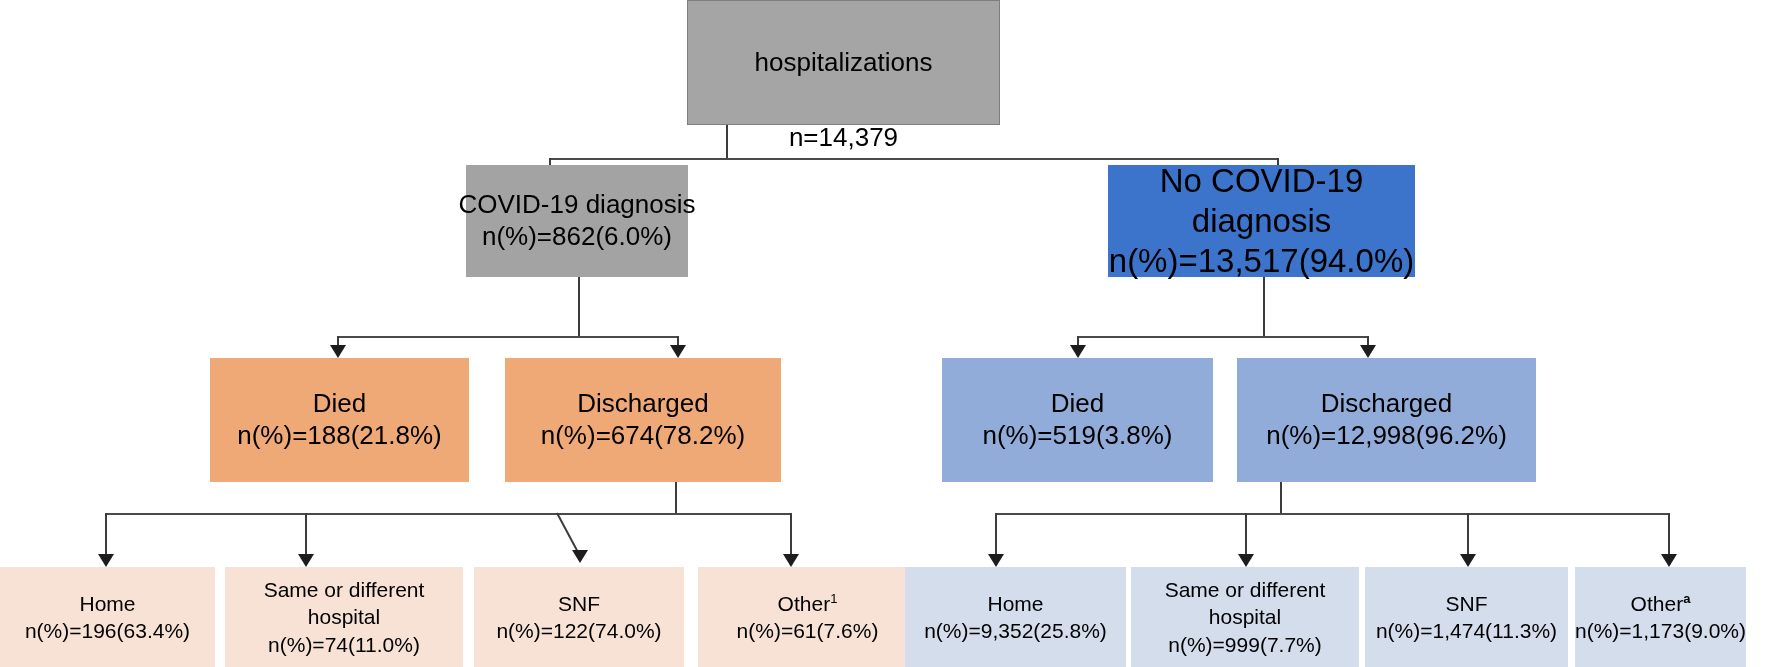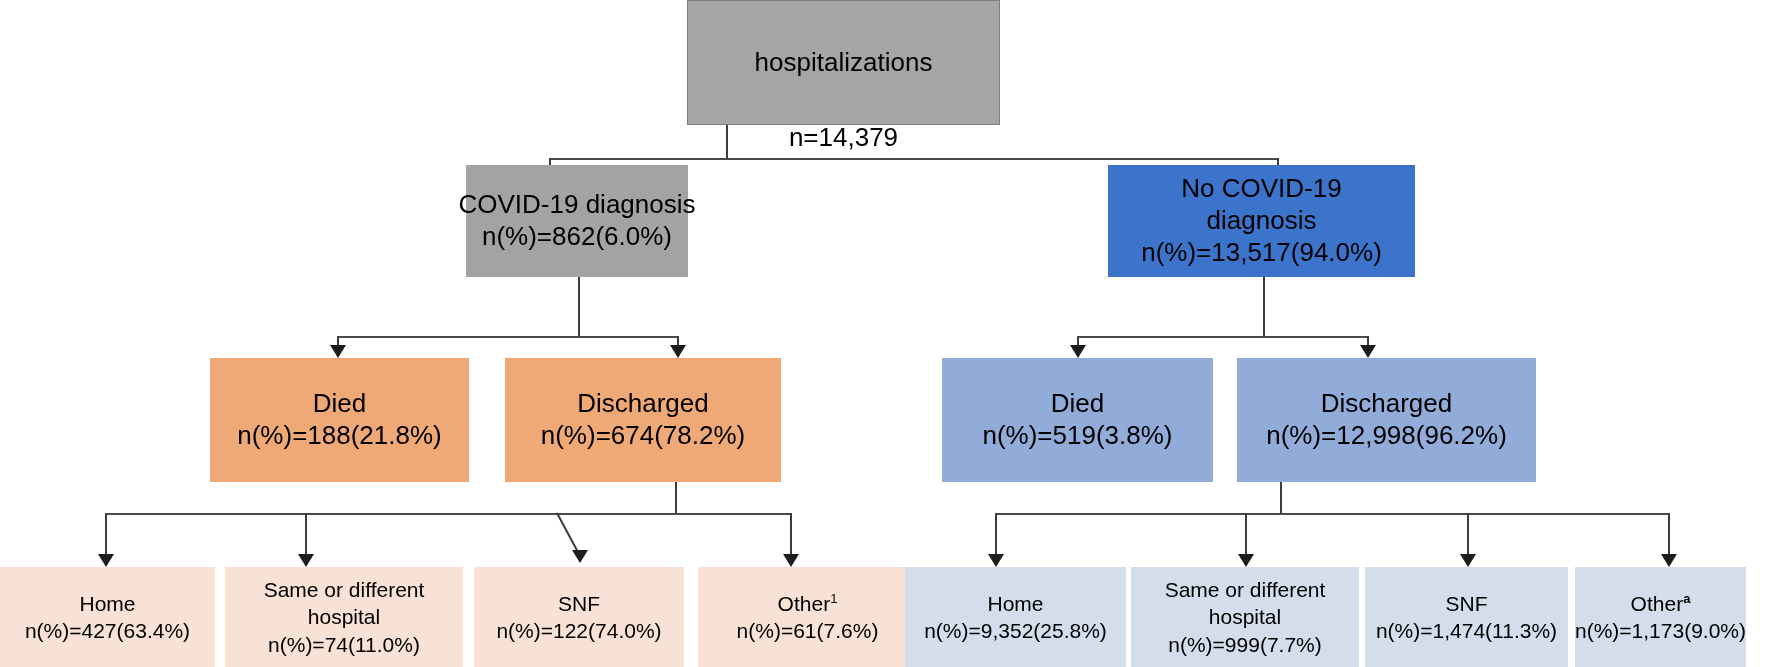--- a/index.html
+++ b/index.html
@@ -39,21 +39,21 @@
     font-size: 26px;
     gap: 44px;
   }
   
   .node.covid {
     background: #a3a3a3;
     font-size: 26px;
   }
   .node.nocovid {
     background: #3C74CB;
-    font-size: 26px;
+    font-size: 33px;
   }
   
   .node.l3-orange {
     background: #EFA977;
     font-size: 26px;
   }
   .node.l3-blue {
     background: #92ACDA;
     font-size: 26px;
   }
@@ -186,21 +186,21 @@
   <div class="arrowhead" style="left:1238px; top:554px;"></div>
   <div class="vline" style="left:1467px; top:513px; height:41px;"></div>
   <div class="arrowhead" style="left:1460px; top:554px;"></div>
   <div class="vline" style="left:1668px; top:513px; height:41px;"></div>
   <div class="arrowhead" style="left:1661px; top:554px;"></div>
 
   <div class="node l4-orange" style="left:0px; top:567px; width:215px; height:100px;">
     <span class="line">
       <span>Home</span><sup></sup>
     </span>
-    <span class="line">n(%)=427(63.4%)</span>
+    <span class="line">n(%)=196(63.4%)</span>
   </div>
 
   <div class="node l4-orange" style="left:225px; top:567px; width:238px; height:100px;">
     <span class="line">Same or different</span>
     <span class="line">hospital</span>
     <span class="line">n(%)=74(11.0%)</span>
   </div>
 
   <div class="node l4-orange" style="left:474px; top:567px; width:210px; height:100px;">
     <span class="line">SNF</span>

